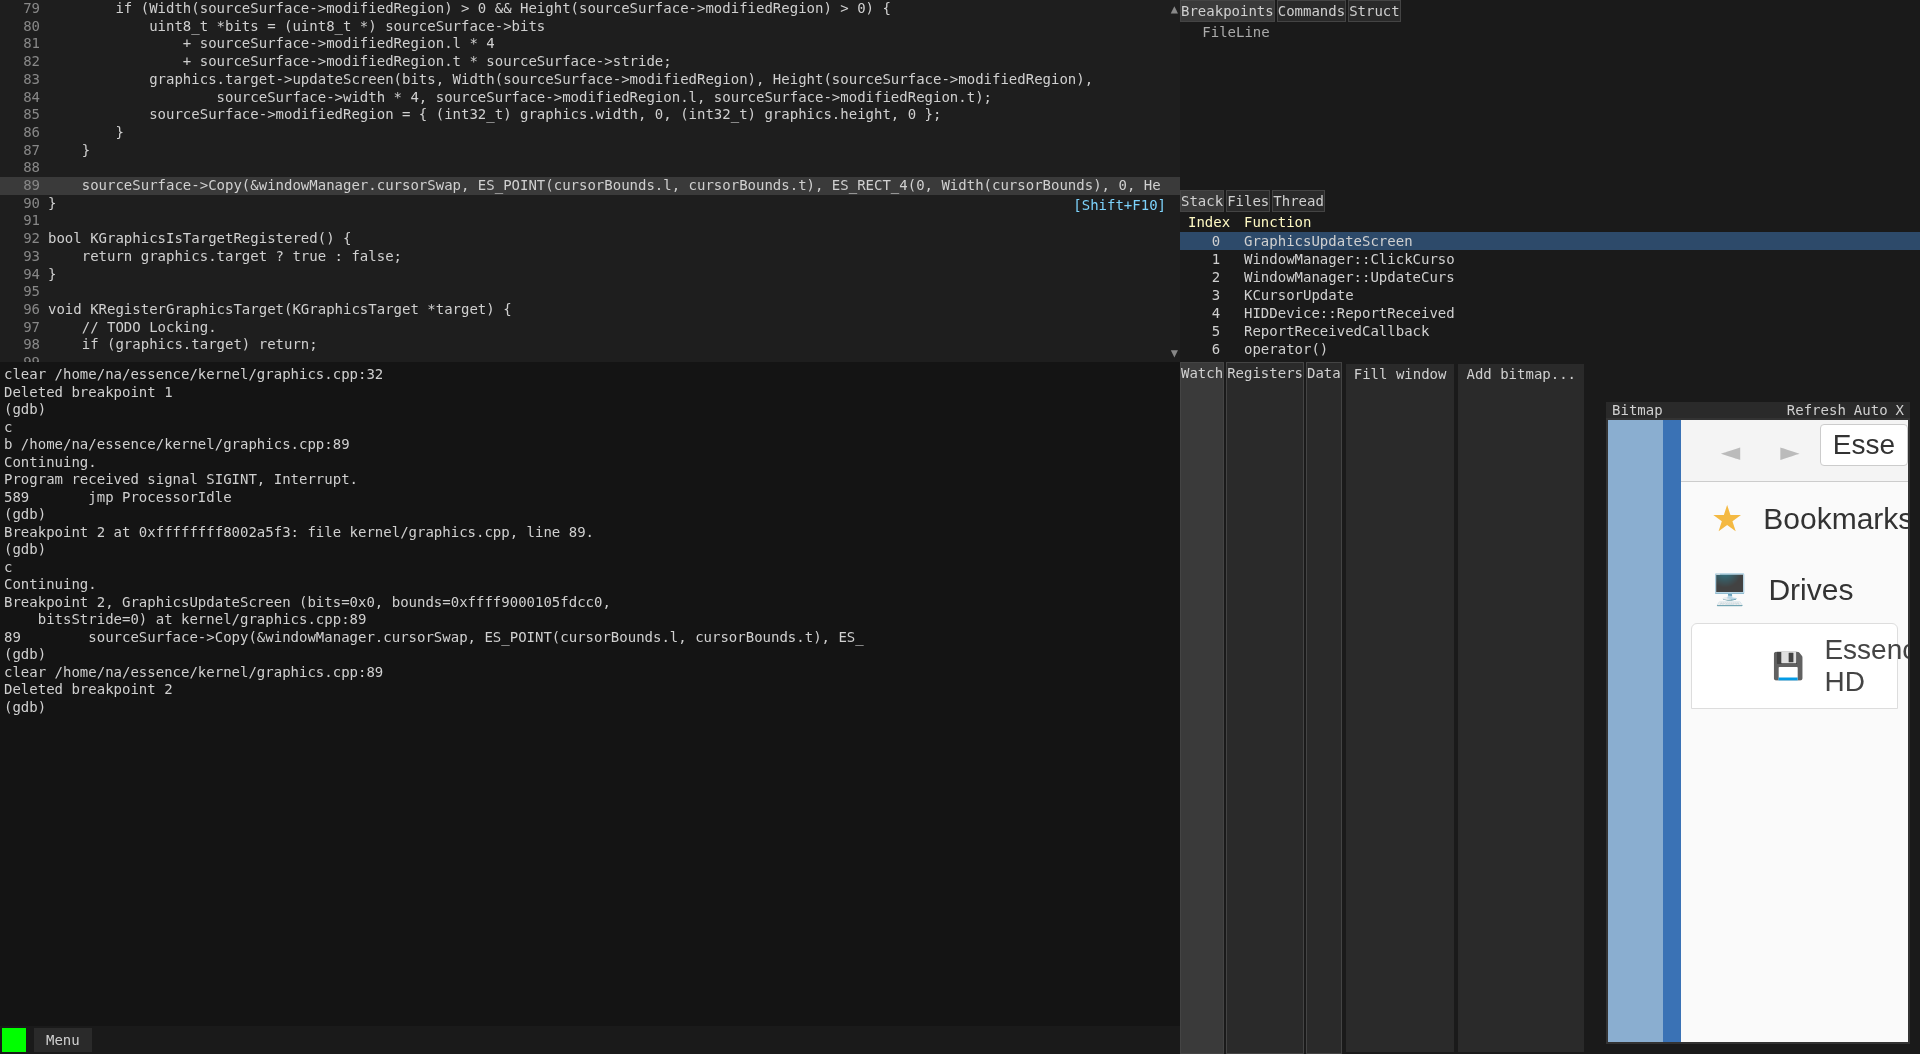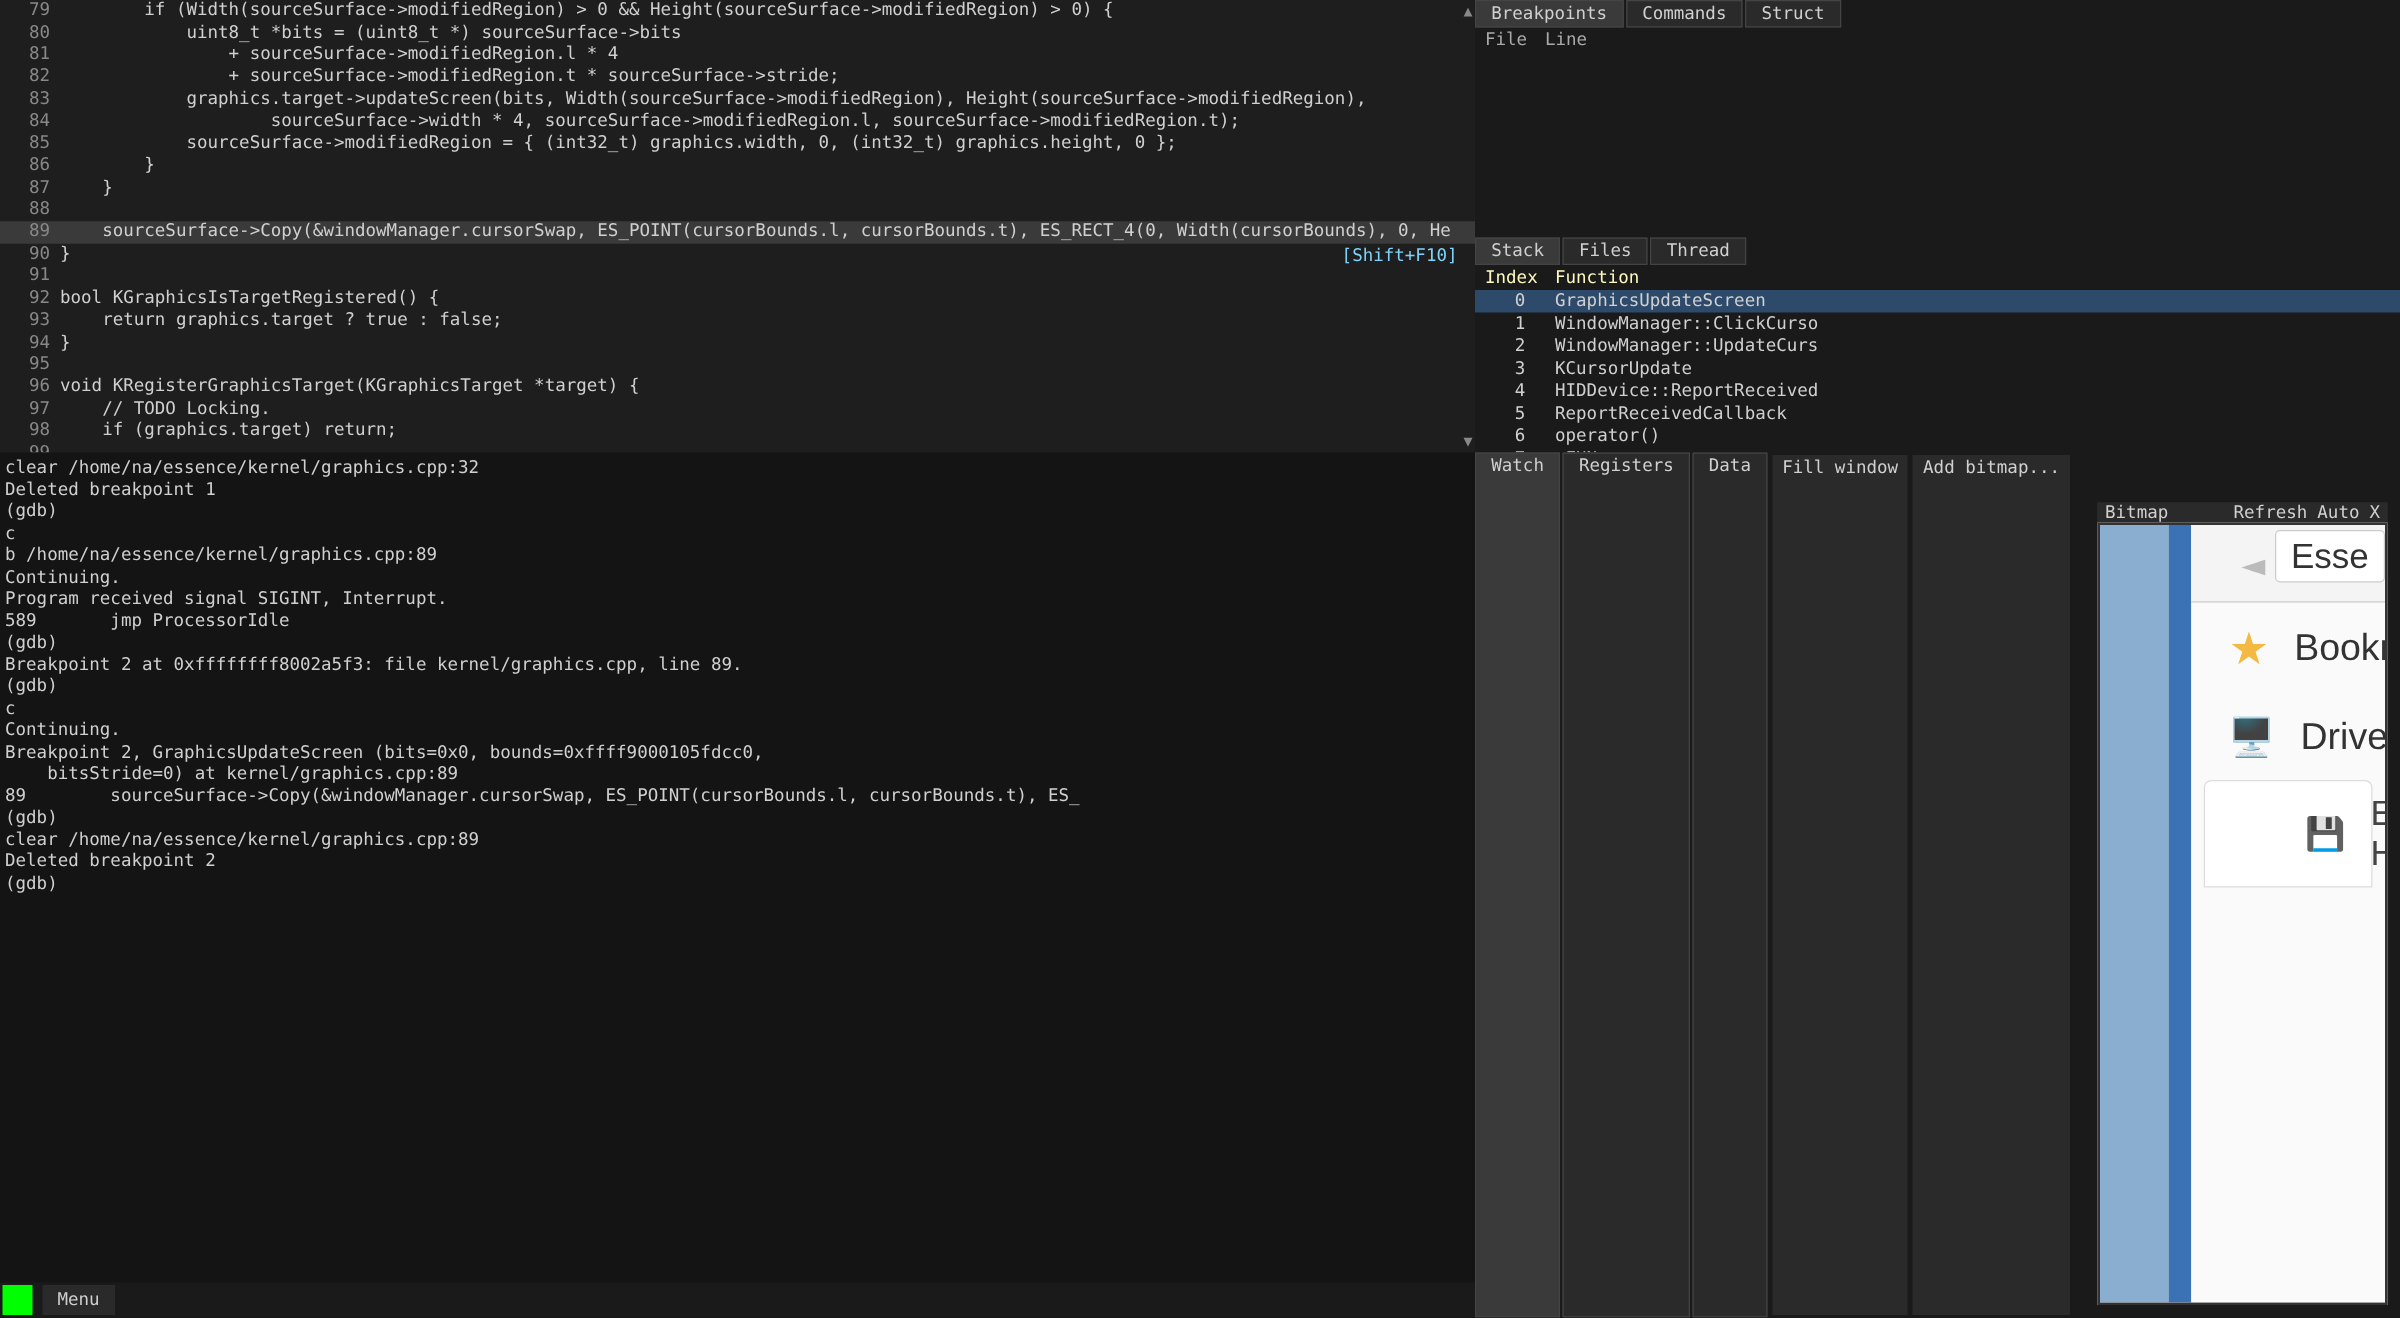--- a/index.html
+++ b/index.html
@@ -53,31 +53,32 @@
   grid-row: 1;
   background: #1a1a1a;
   display: flex;
   flex-direction: column;
 }
 .tabs {
   display: flex;
   background: #1a1a1a;
 }
 .tab {
-  padding: 2px 12px;
+  padding: 2px 0;
   background: #2a2a2a;
   border: 1px solid #444;
   margin-right: 2px;
   cursor: pointer;
 }
 .tab.active { background: #3a3a3a; }
 .bp-header {
   display: flex;
   padding: 2px 8px;
   color: #aaa;
+  text-align: right;
 }
 .bp-header span:first-child { width: 48px; }
 .stack-section {
   margin-top: 8px;
 }
 .stack-header {
   display: flex;
   padding: 2px 8px;
   color: #fef9c3;
 }

